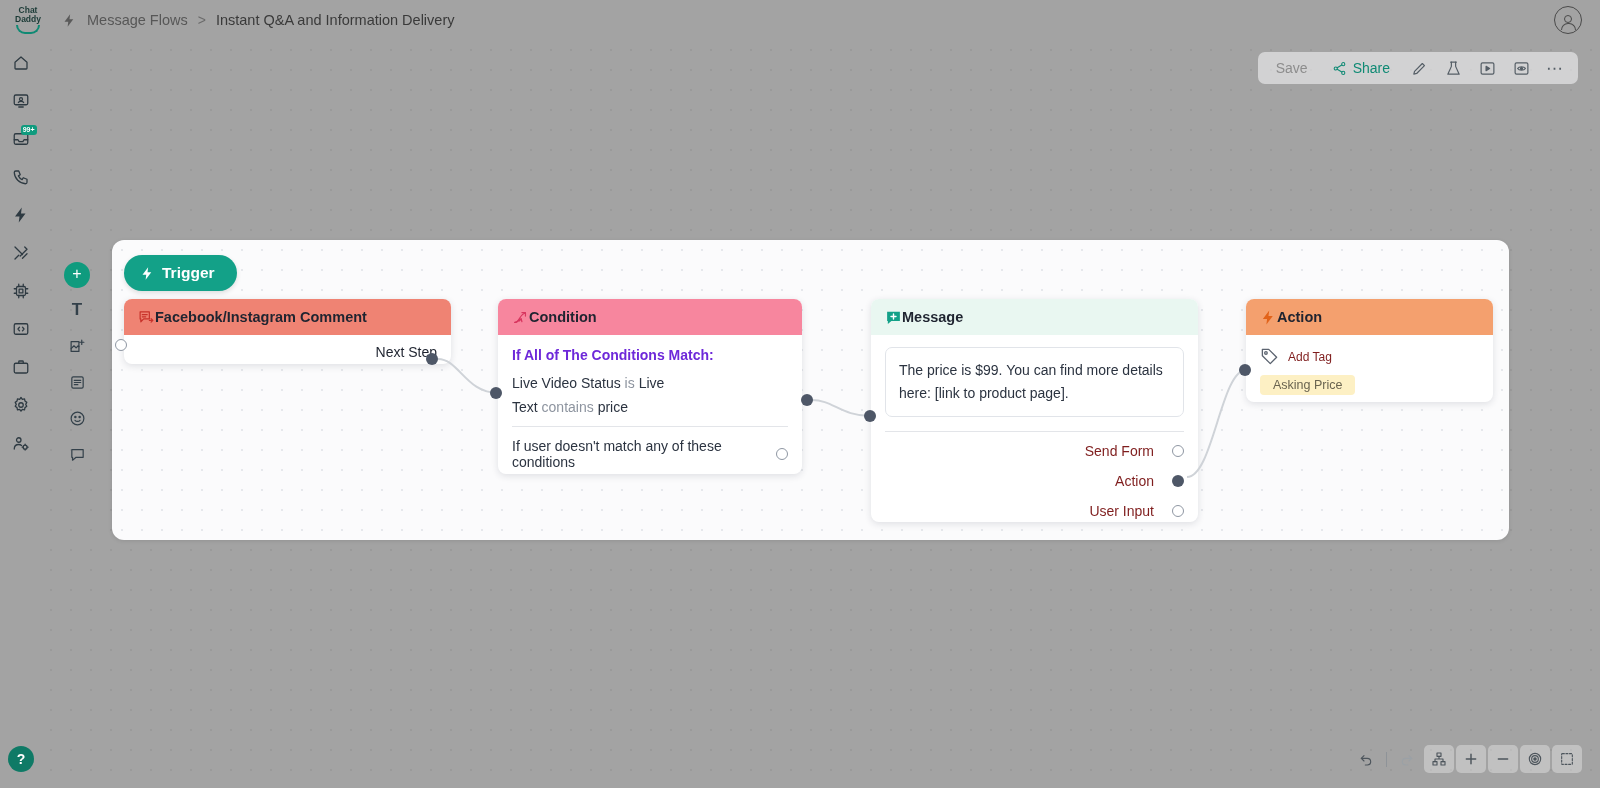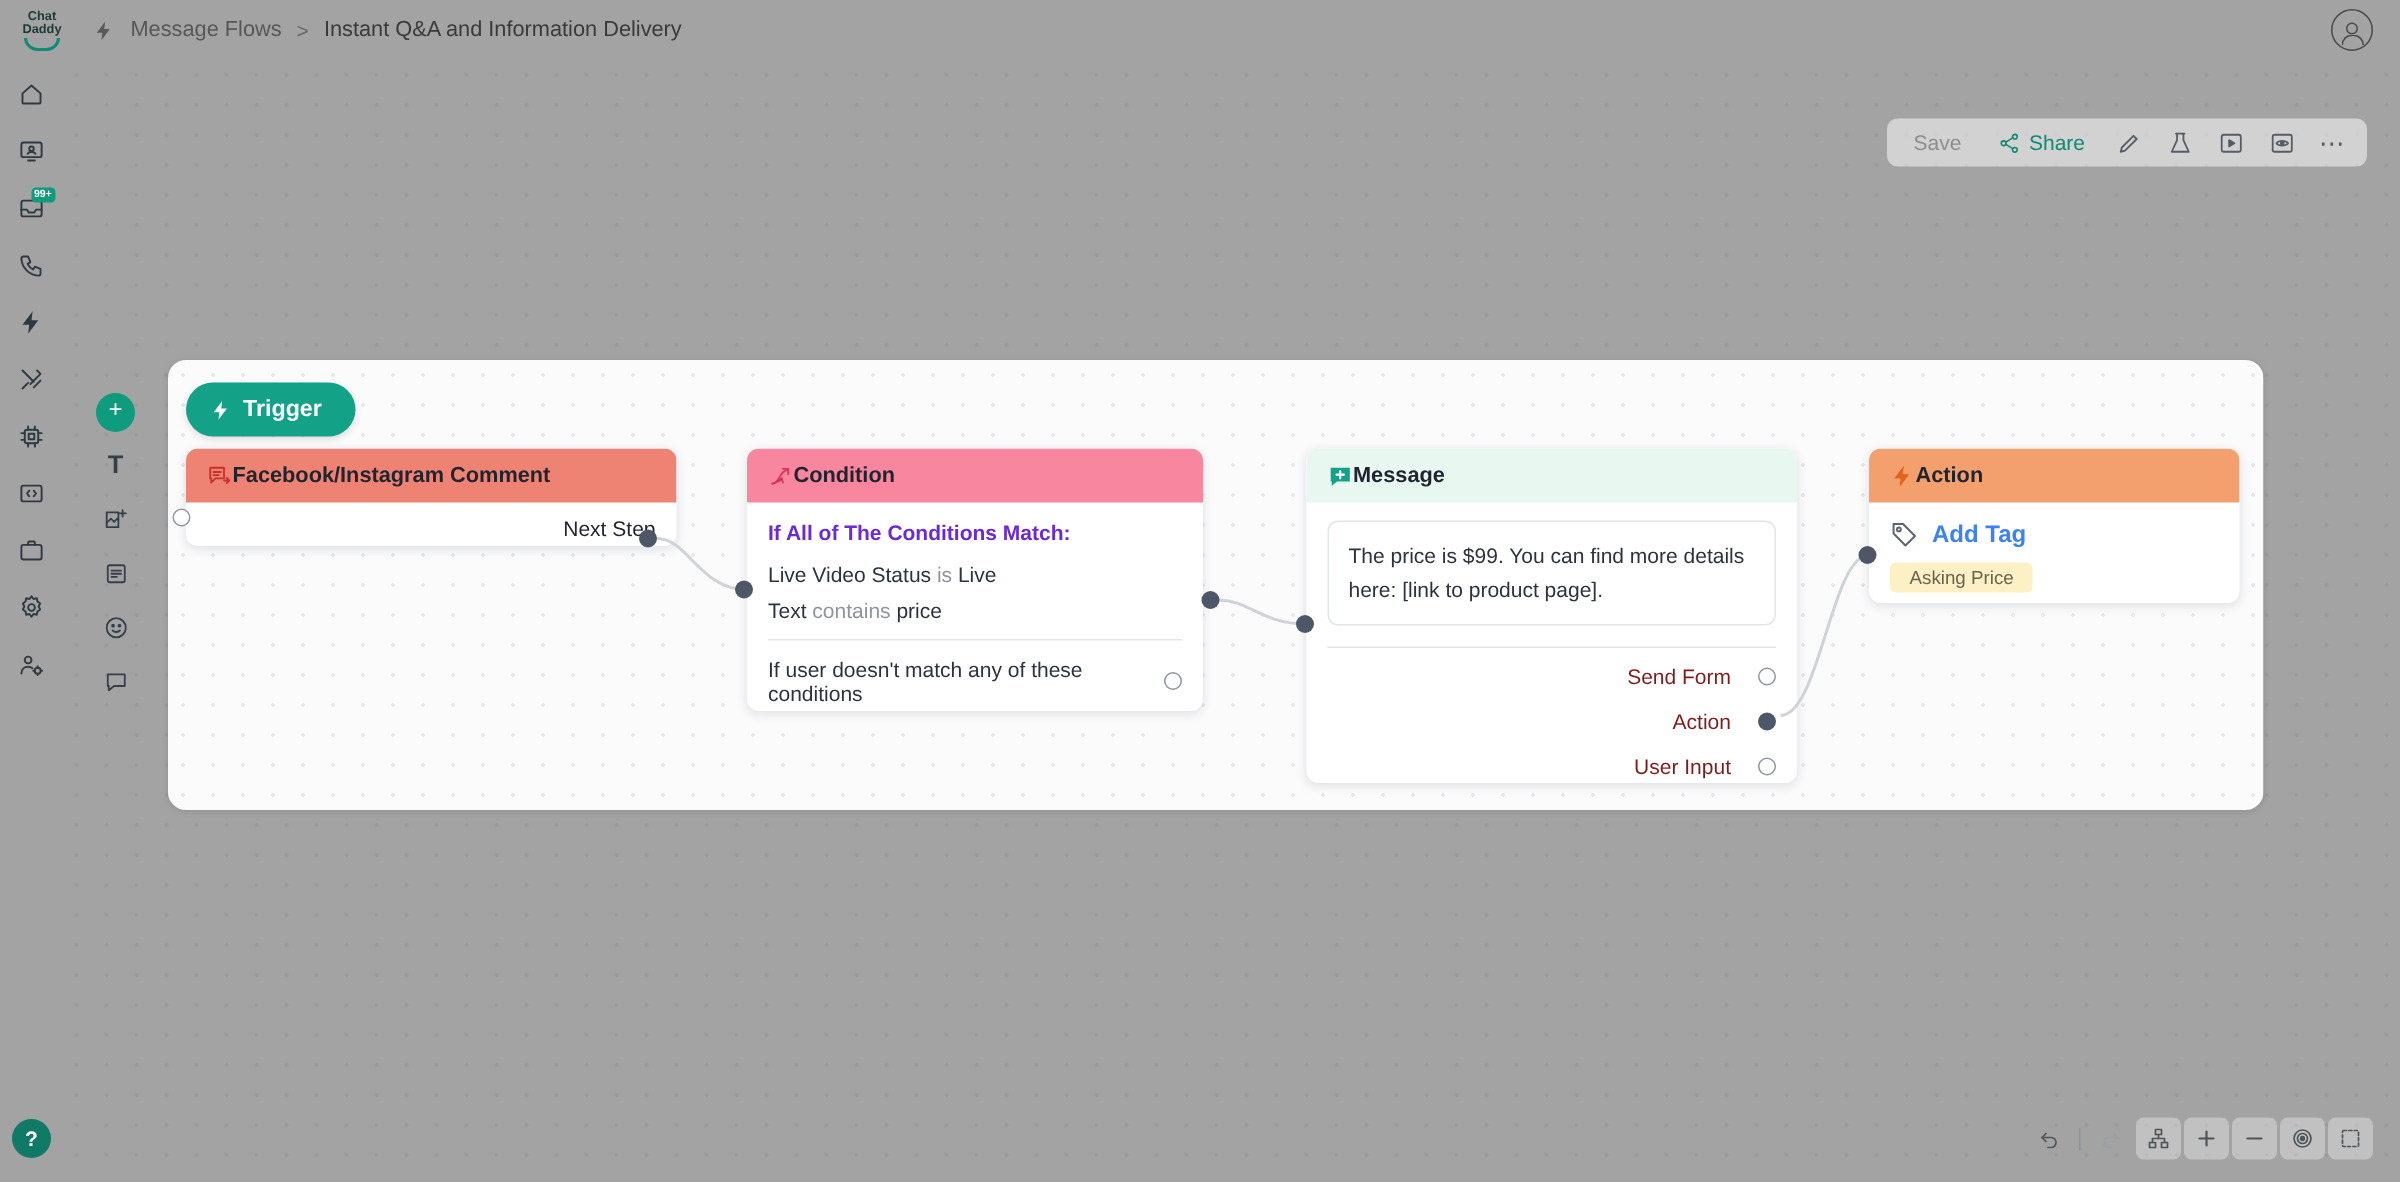--- a/index.html
+++ b/index.html
@@ -151,37 +151,37 @@
   .port-row {
     display: flex; align-items: center; justify-content: flex-end; gap: 18px;
     font-size: 14px; color: #7f1d1d; height: 23px; margin-top: 7px;
   }
 
   
   #card-action { left: 1205px; top: 259px; width: 247px; height: 103px; }
   .act-head { background: #f4a06e; }
   .act-row { display: flex; align-items: center; gap: 9px; }
   .act-row svg { width: 19px; height: 19px; }
-  .act-title { font-size: 16px; font-weight: bold; color: #3b82f6; }
+  .act-title { font-size: 12px; font-weight: normal; color: #7f1d1d; }
   .tagchip {
     display: inline-block; margin-top: 9px; background: #fdf0c4; color: #6a6450;
     border-radius: 4px; padding: 3px 13px; font-size: 12.5px;
   }
 
   
   .dot-filled { width: 12px; height: 12px; border-radius: 50%; background: #4e5767; flex: none; }
   .dot-open { width: 12px; height: 12px; border-radius: 50%; background: #fff;
     border: 1.5px solid #8f97a3; flex: none; }
   .port-abs { position: absolute; z-index: 12; }
 
   
   .actionbar {
     position: absolute; right: 22px; top: 52px; height: 32px;
     background: rgba(249,250,251,0.55); border-radius: 7px;
-    display: flex; align-items: center; gap: 4px; padding: 0 8px; z-index: 38; margin-top: 27px;
+    display: flex; align-items: center; gap: 4px; padding: 0 8px; z-index: 38;
   }
   .ab-text { font-size: 14px; padding: 0 10px; }
   .ab-save { color: #8d8d8d; }
   .ab-share { color: #0f8a74; font-weight: 500; display: flex; align-items: center; gap: 6px; padding: 0 10px; font-size: 14px;}
   .ab-icon { width: 30px; height: 28px; display: flex; align-items: center; justify-content: center; color: #555e66; }
   .ab-icon svg { width: 17px; height: 17px; }
   .ab-dots { font-size: 17px; color: #555e66; padding: 0 6px; letter-spacing: 1px; }
 
   
   .zoombar {

